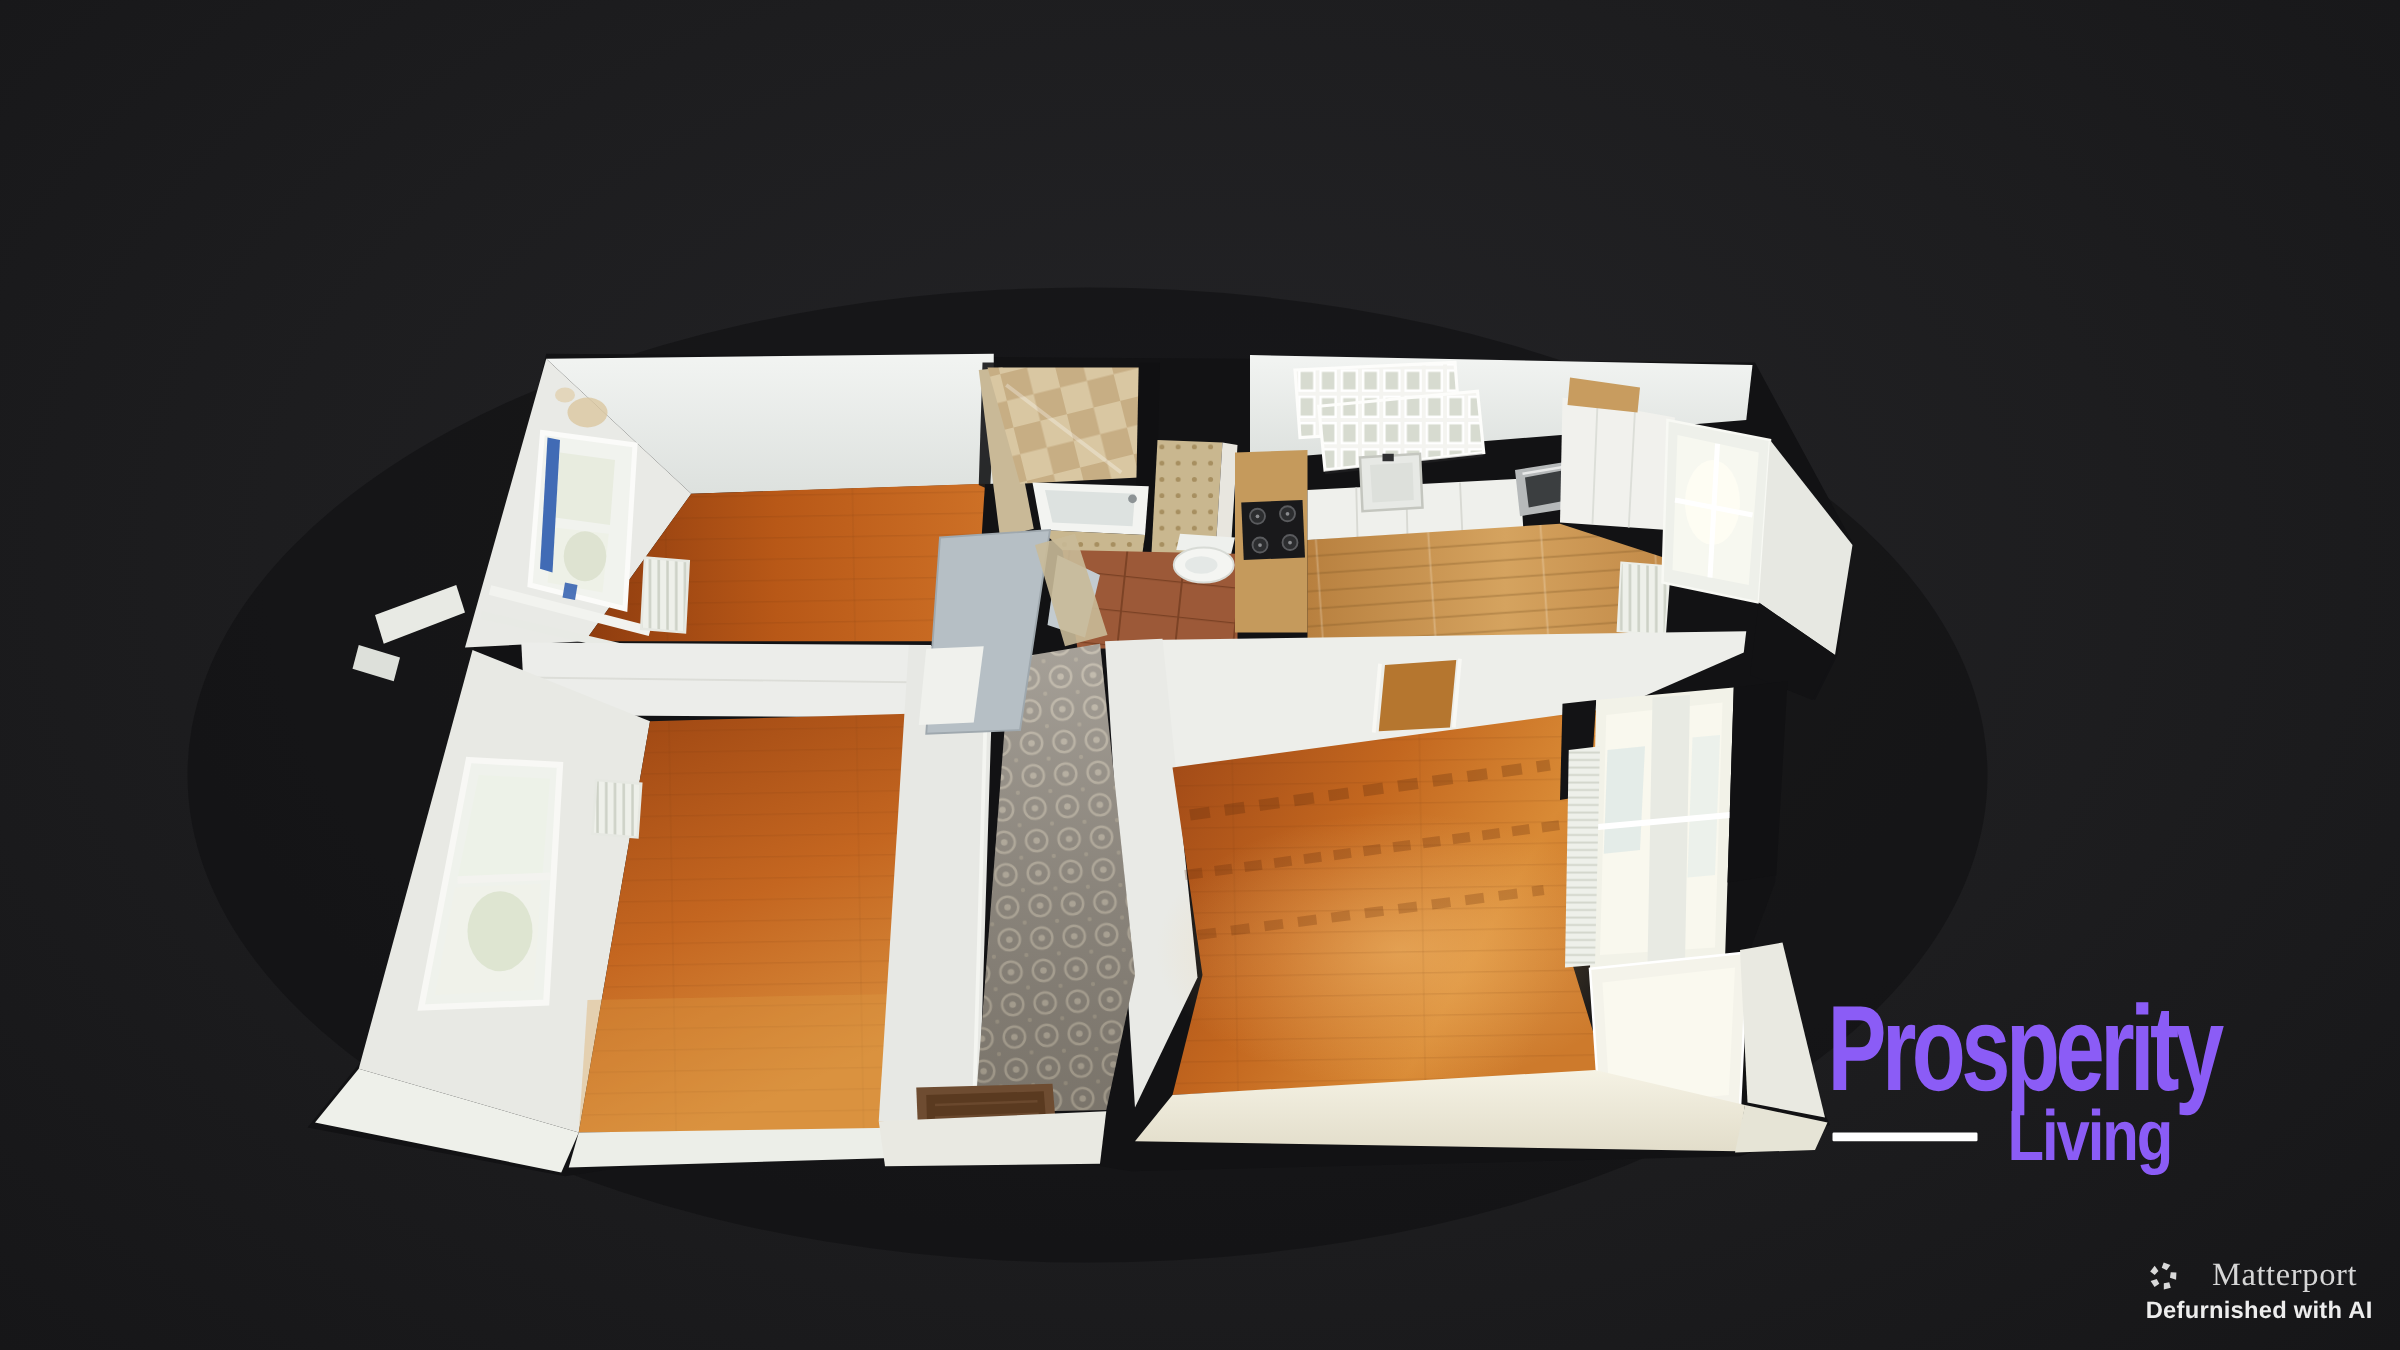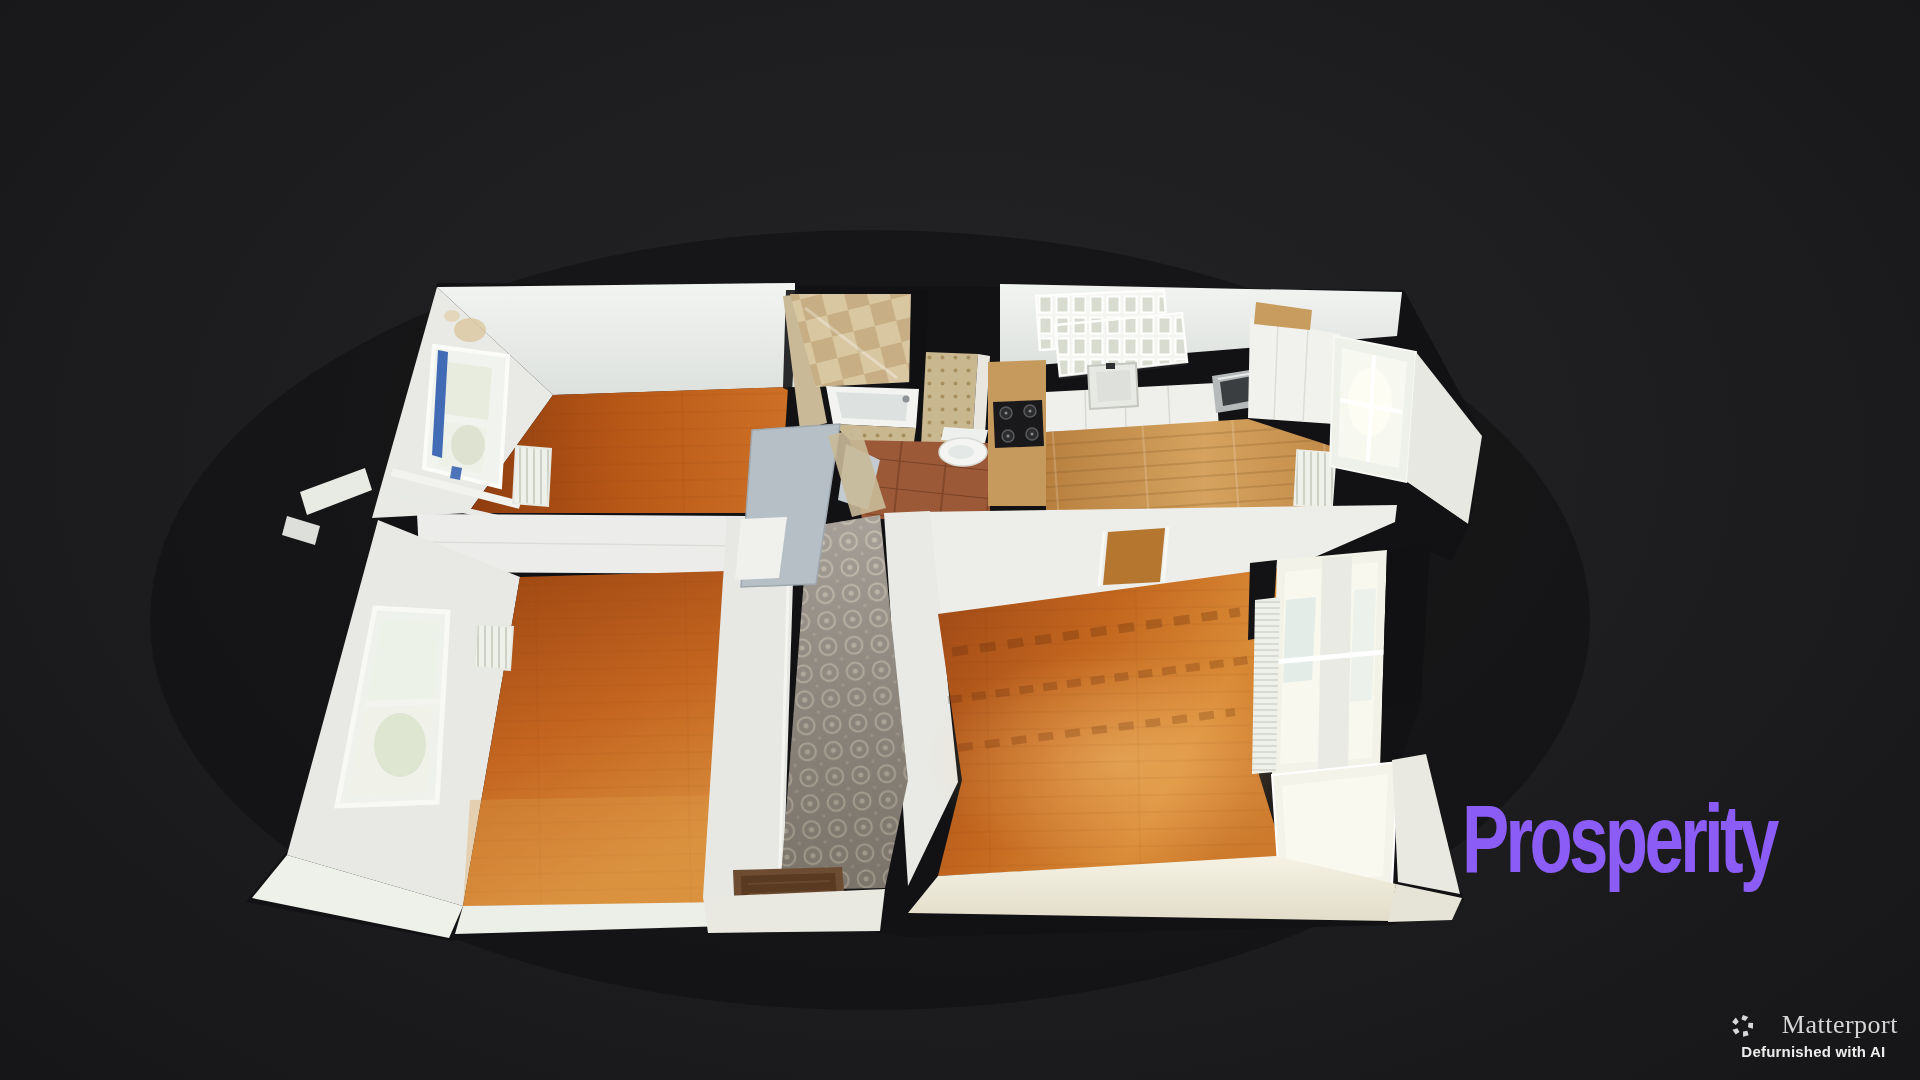--- a/index.html
+++ b/index.html
@@ -16,21 +16,21 @@
   }
   .brand-row2{display:flex;align-items:center;margin-top:-6px;margin-left:4px;}
   .brand-bar{width:116px;height:7px;background:#fff;border-radius:1px;}
   .brand-line2{
     font-weight:bold;font-size:57px;letter-spacing:-2px;line-height:1;margin-left:24px;
     transform:scaleX(.84);transform-origin:left center;white-space:nowrap;
   }
   .mp{position:absolute;right:22px;bottom:20px;text-align:center;user-select:none;}
   .mp-row{display:flex;align-items:center;justify-content:flex-start;gap:26px;}
   .mp-name{font-family:"Liberation Serif", serif;font-size:26px;color:#d6d6d6;letter-spacing:.5px;}
-  .mp-tag{font-size:15px;font-weight:bold;color:#ededed;margin-top:3px;letter-spacing:.2px;}
+  .mp-tag{font-size:19px;font-weight:bold;color:#ededed;margin-top:3px;letter-spacing:.2px;}
 </style>
 </head>
 <body>
 
 <svg class="scene" viewBox="0 0 1920 1080" xmlns="http://www.w3.org/2000/svg">
   <defs>
     <linearGradient id="wallN" x1="0" y1="0" x2="0" y2="1">
       <stop offset="0" stop-color="#f2f4f2"></stop>
         <stop offset="1" stop-color="#dde1de"></stop>
     </linearGradient>
@@ -265,20 +265,24 @@
       <polygon points="1282,786 1388,774 1383,876 1288,884" fill="#faf9ef"></polygon>
       <polygon points="1392,760 1426,754 1460,894 1398,882" fill="#e9e9e1"></polygon>
     </g>
     <polygon points="938,876 1276,856 1396,884 1390,921 908,913" fill="url(#creamG)"></polygon>
     <polygon points="1396,884 1462,898 1452,920 1388,922" fill="#e6e4d6"></polygon>
   </g>
 </svg>
 
 <div class="brand">
   <div class="brand-line1">Prosperity</div>
+  <div class="brand-row2">
+    <div class="brand-bar"></div>
+    <div class="brand-line2">Living</div>
+  </div>
 </div>
 
 <div class="mp">
   <div class="mp-row">
     <svg width="27" height="27" viewBox="0 0 24 24">
       <g fill="#d9d9d9">
         <path d="M12.4,2.6 L17.2,4.4 L14.5,8.1 L11,6.4 Z"></path>
         <path d="M12.4,2.6 L17.2,4.4 L14.5,8.1 L11,6.4 Z" transform="rotate(72 12 12.4)"></path>
         <path d="M12.4,2.6 L17.2,4.4 L14.5,8.1 L11,6.4 Z" transform="rotate(144 12 12.4)"></path>
         <path d="M12.4,2.6 L17.2,4.4 L14.5,8.1 L11,6.4 Z" transform="rotate(216 12 12.4)"></path>

